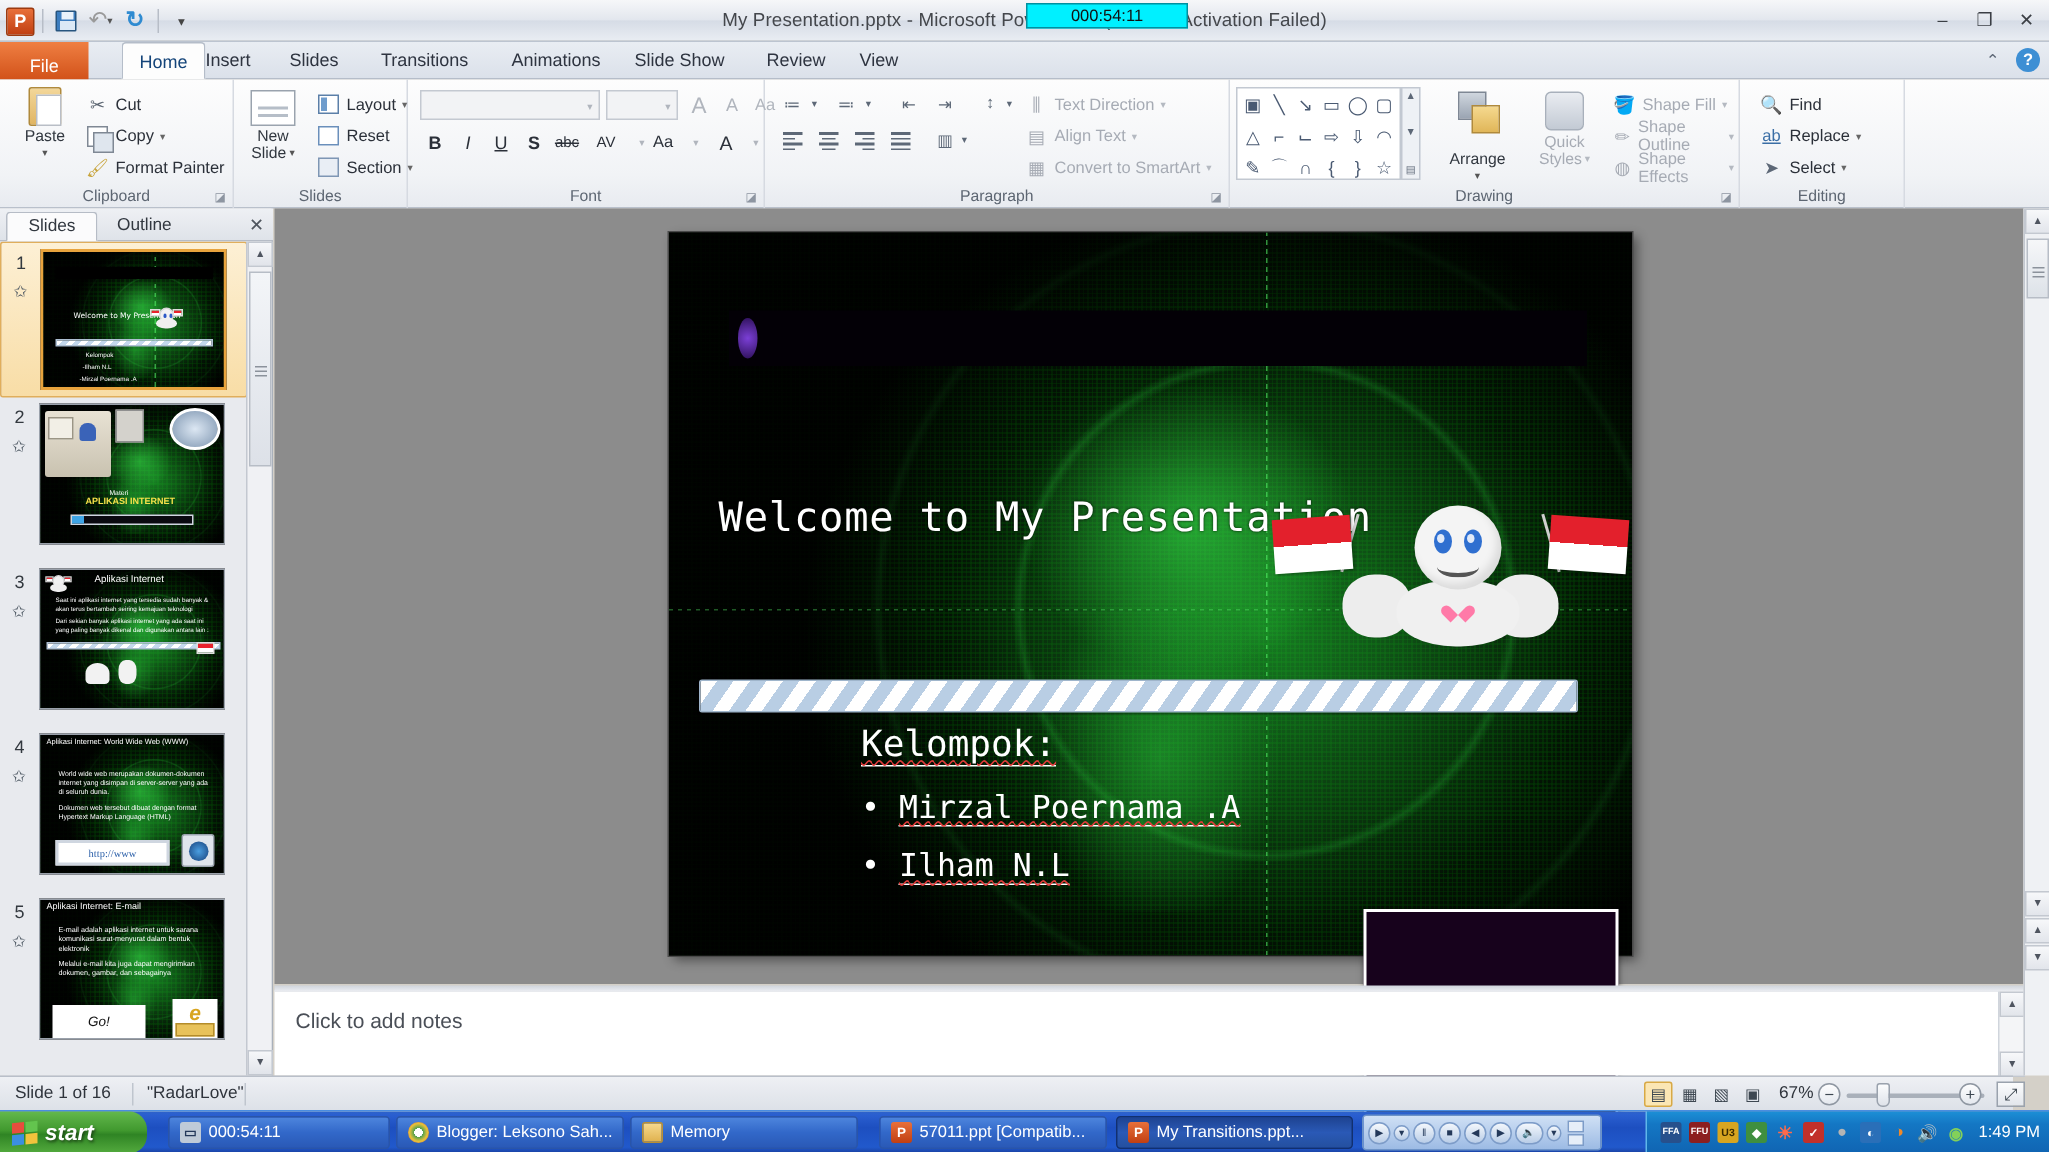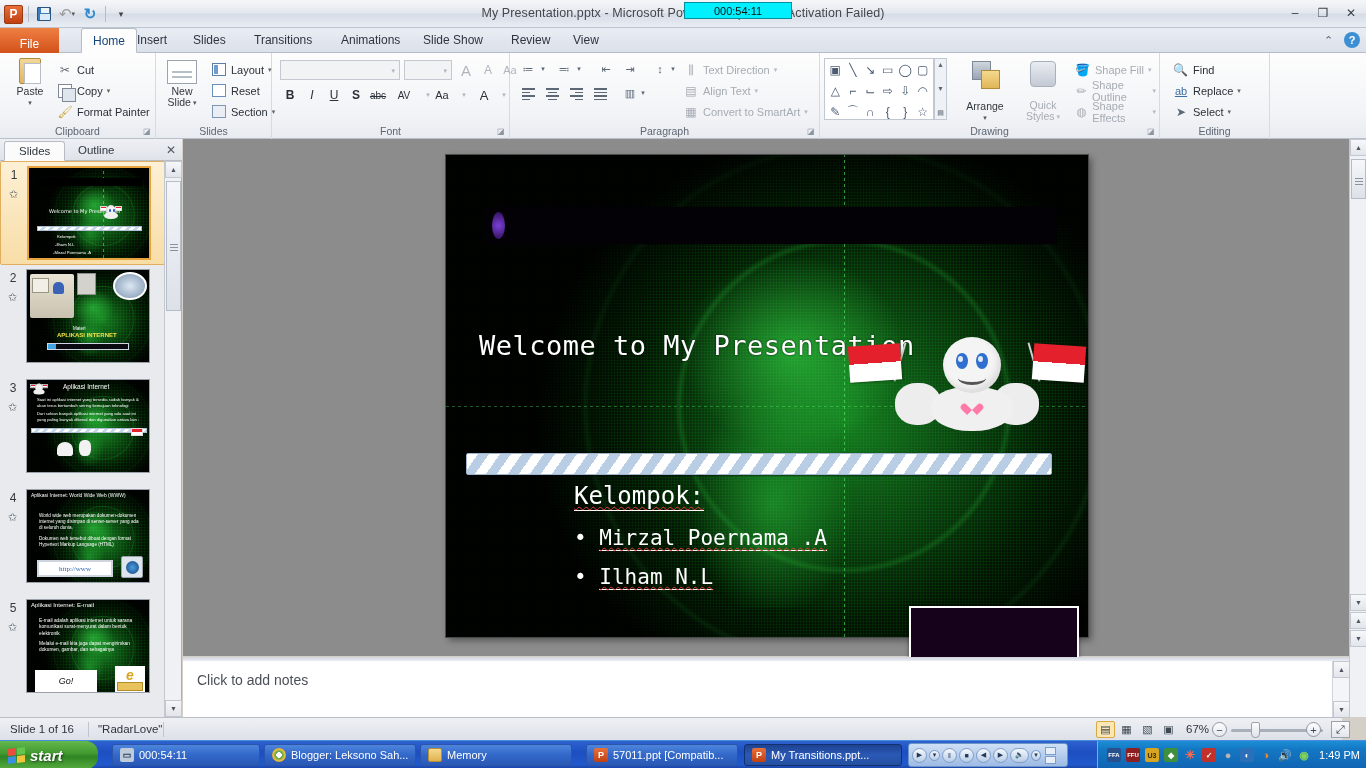--- a/index.html
+++ b/index.html
@@ -554,21 +554,21 @@
           <span>▼</span>
           <span>▤</span>
         </div>
         <div class="bigbtn" style="left:136px;top:6px;width:58px">
           <span class="ic-arrange"></span>
           <span style="margin-top:14px">Arrange</span>
           <span class="tinyarrow">▾</span>
         </div>
         <div class="bigbtn" style="left:198px;top:6px;width:50px;color:#a6abb4">
           <span class="ic-quick"></span>
-          <span style="margin-top:13px">Quick</span>
+          <span style="margin-top:3px">Quick</span>
           <span style="display:flex;gap:2px;align-items:center">
               <span>Styles</span>
               <span class="tinyarrow" style="color:#b4b9c1">▾</span>
             </span>
         </div>
         <div class="itemrow dis" style="left:252px;top:4px">
           <span class="ico">🪣</span>
           <span>Shape Fill</span>
           <span class="car dis">▾</span>
         </div>

